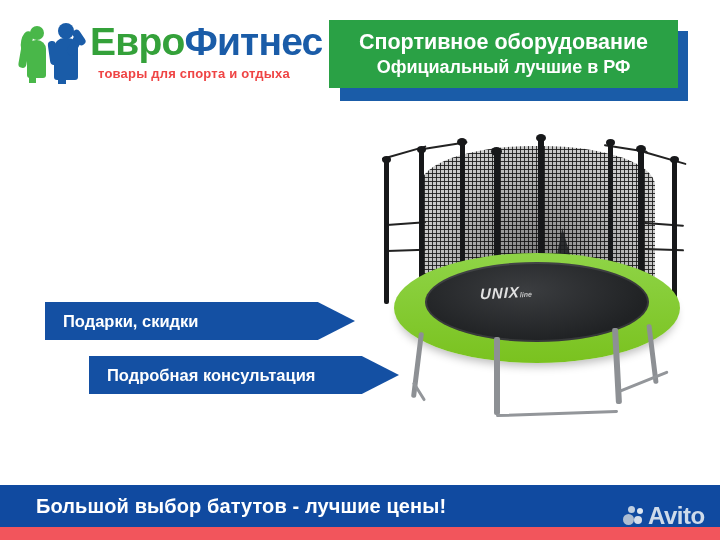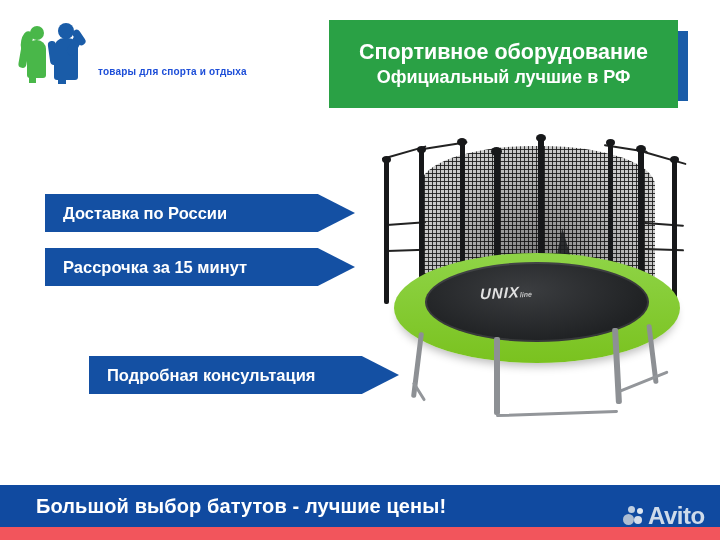--- a/index.html
+++ b/index.html
@@ -18,25 +18,25 @@
   .mal-head{left:40px;top:3px;width:16px;height:16px;border-radius:50%;background:#1a5ca8;}
   .mal-body{left:36px;top:18px;width:24px;height:42px;border-radius:10px 10px 3px 3px;background:#1a5ca8;}
   .mal-armu{left:52px;top:14px;width:9px;height:22px;border-radius:5px;background:#1a5ca8;transform:rotate(28deg);}
   .mal-armf{left:57px;top:9px;width:8px;height:17px;border-radius:5px;background:#1a5ca8;transform:rotate(-34deg);}
   .mal-armL{left:31px;top:21px;width:8px;height:24px;border-radius:5px;background:#1a5ca8;transform:rotate(-8deg);}
   .mal-leg{left:40px;top:50px;width:8px;height:14px;background:#1a5ca8;}
 
   .logo-word{position:absolute;left:72px;top:2px;font-size:39px;font-weight:bold;letter-spacing:-0.8px;line-height:44px;white-space:nowrap;}
   .lw-green{color:#34a13a;}
   .lw-blue{color:#1a5ca8;}
-  .logo-tag{position:absolute;left:80px;top:48px;font-size:10px;font-weight:bold;color:#1d4ed8;letter-spacing:0.2px;white-space:nowrap;}
+  .logo-tag{position:absolute;left:80px;top:48px;font-size:13px;font-weight:bold;color:#ef4444;letter-spacing:0.2px;white-space:nowrap;}
 
   
   #hdr-shadow{position:absolute;left:340px;top:31px;width:348px;height:70px;background:#1a5ca8;}
-  #hdr-green{position:absolute;left:329px;top:20px;width:349px;height:88px;background:#2aa145;
+  #hdr-green{position:absolute;left:329px;top:20px;width:349px;height:68px;background:#2aa145;
              display:flex;flex-direction:column;align-items:center;justify-content:center;}
   .hdr-l1{color:#ffffff;font-size:21.5px;font-weight:bold;line-height:26px;white-space:nowrap;}
   .hdr-l2{color:#ffffff;font-size:18px;font-weight:bold;line-height:24px;white-space:nowrap;}
 
   
   .badge{position:absolute;left:45px;width:310px;height:38px;background:#1450a3;color:#fff;
          display:flex;align-items:center;font-size:16.5px;font-weight:bold;
          padding-left:18px;box-sizing:border-box;white-space:nowrap;
          clip-path:polygon(0 0, 88% 0, 100% 50%, 88% 100%, 0 100%);}
   #badge0{top:194px;} #badge1{top:248px;} #badge2{top:302px;} #badge3{top:356px;margin-left:44px;}
@@ -98,34 +98,32 @@
       <span class="fig fem-arm"></span>
       <span class="fig fem-body"></span>
       <span class="fig fem-leg"></span>
       <span class="fig mal-armL"></span>
       <span class="fig mal-head"></span>
       <span class="fig mal-body"></span>
       <span class="fig mal-armu"></span>
       <span class="fig mal-armf"></span>
       <span class="fig mal-leg"></span>
     </div>
+    <div class="logo-word"><span class="lw-green">Евро</span><span class="lw-blue">Фитнес</span></div>
     <div class="logo-tag">товары для спорта и отдыха</div>
   </div>
 
   <div id="hdr-shadow"></div>
   <div id="hdr-green">
     <div class="hdr-l1">Спортивное оборудование</div>
     <div class="hdr-l2">Официальный лучшие в РФ</div>
   </div>
 
-  <div class="badge" id="badge0">
-    <span>Доставка по России</span>
-  </div>
-  <div class="badge" id="badge1">
-    <span>Рассрочка за 15 минут</span>
+  <div class="badge" id="badge2">
+    <span>Подарки, скидки</span>
   </div>
   <div class="badge" id="badge3">
     <span>Подробная консультация</span>
   </div>
 
   <div id="tramp">
 
     <div class="t-net"></div>
     <div class="t-netshade"></div>
 

